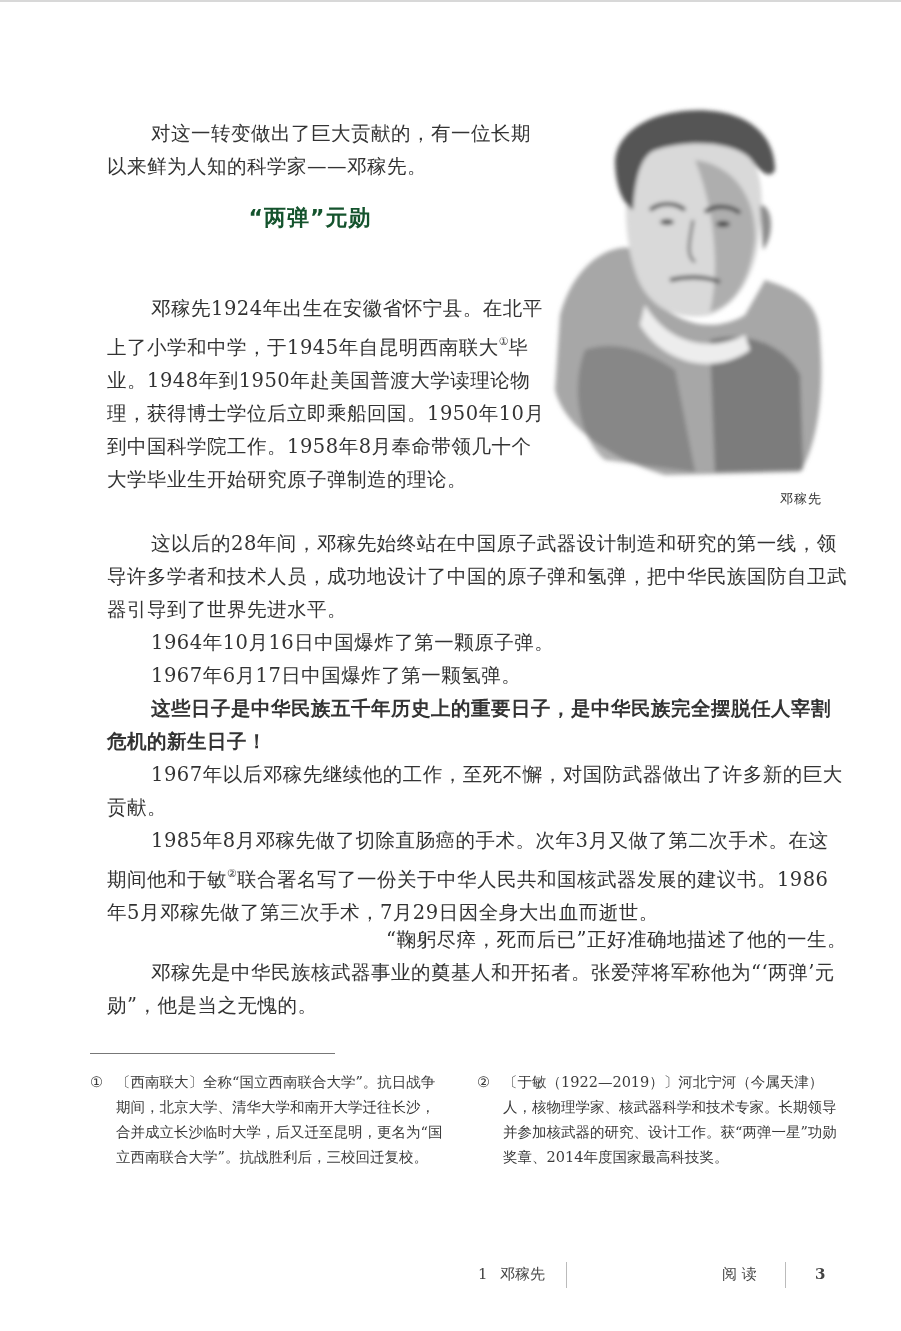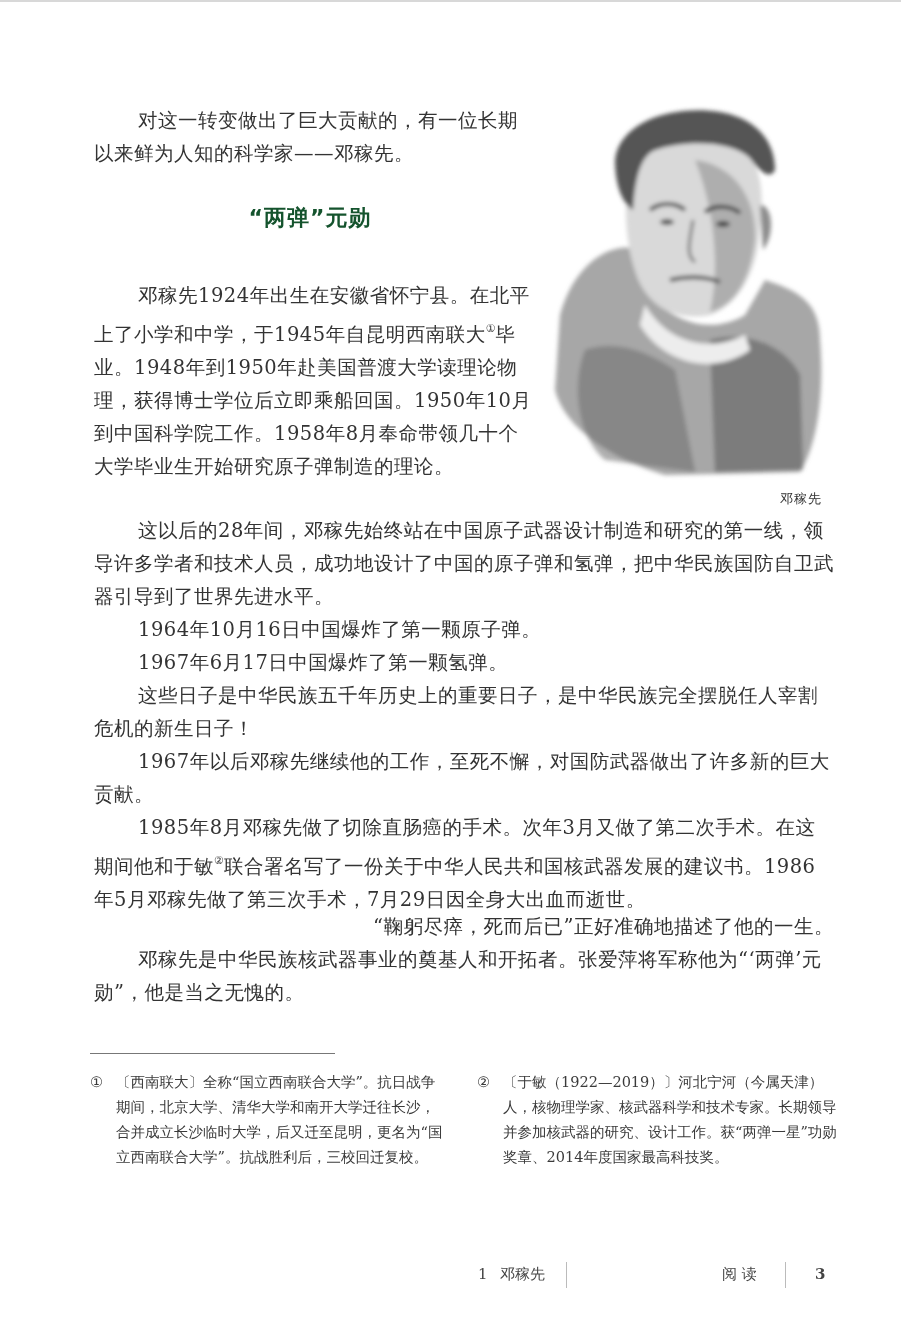--- a/index.html
+++ b/index.html
@@ -2,21 +2,21 @@
 <html><head>
   <meta charset="utf-8">
   <style>
     html, body { margin: 0; padding: 0; background: #ffffff; }
     body {
       width: 901px; height: 1331px; position: relative; overflow: hidden;
       font-family: "DejaVu Serif", "Liberation Serif", serif;
       color: #333333;
     }
     .topline { position: absolute; left: 0; top: 0; width: 901px; height: 2px; background: #d8d8d8; }
-    .p { position: absolute; font-size: 19.5px; line-height: 33px; letter-spacing: 0.5px; margin: 4px; }
+    .p { position: absolute; font-size: 19.5px; line-height: 33px; letter-spacing: 0.5px; margin: 17px; }
     .intro { left: 90px; top: 100px; width: 440px; text-indent: 44px; }
     .section-title { position: absolute; left: 90px; width: 440px; top: 203px; text-align: center;
       font-family: "DejaVu Sans", "Liberation Sans", sans-serif; font-size: 22px; font-weight: bold; color: #14532d; letter-spacing: 1px; }
     .bio { left: 90px; top: 275px; width: 440px; text-indent: 44px; }
     .full { left: 90px; width: 740px; text-indent: 44px; }
     sup.note { font-size: 11px; vertical-align: 9px; letter-spacing: 0; }
     .portrait { position: absolute; left: 545px; top: 100px; width: 290px; height: 380px; }
     .caption { position: absolute; left: 780px; top: 490px; font-size: 13px; color: #333; font-family: "DejaVu Sans", sans-serif; letter-spacing: 1px; }
     .rule { position: absolute; left: 90px; top: 1053px; width: 245px; height: 1px; background: #777; }
     .fn { position: absolute; font-size: 14.5px; line-height: 25px; color: #3a3a3a; margin: 0; }
@@ -67,21 +67,21 @@
     <path d="M148 120 C145 140 140 155 150 162" stroke="#777" stroke-width="3" fill="none"></path>
     <path d="M125 180 C140 176 160 176 175 182" stroke="#5a5a5a" stroke-width="4" fill="none"></path>
   </g>
 </svg>
 
 <div class="caption">邓稼先</div>
 
 <p class="p full" style="top:510px;">这以后的28年间，邓稼先始终站在中国原子武器设计制造和研究的第一线，领导许多学者和技术人员，成功地设计了中国的原子弹和氢弹，把中华民族国防自卫武器引导到了世界先进水平。</p>
 <p class="p full" style="top:609px;">1964年10月16日中国爆炸了第一颗原子弹。</p>
 <p class="p full" style="top:642px;">1967年6月17日中国爆炸了第一颗氢弹。</p>
-<p class="p full" style="top:675px;">这些日子是中华民族五千年历史上的重要日子，是中华民族完全摆脱任人宰割危机的新生日子！</p>
+<p class="p full" style="top:675px;font-weight:bold;">这些日子是中华民族五千年历史上的重要日子，是中华民族完全摆脱任人宰割危机的新生日子！</p>
 <p class="p full" style="top:741px;">1967年以后邓稼先继续他的工作，至死不懈，对国防武器做出了许多新的巨大贡献。</p>
 
 <p class="p full" style="top:807px;"><span>1985年8月邓稼先做了切除直肠癌的手术。次年3月又做了第二次手术。在这期间他和于敏</span><sup class="note">②</sup><span>联合署名写了一份关于中华人民共和国核武器发展的建议书。1986年5月邓稼先做了第三次手术，7月29日因全身大出血而逝世。</span></p>
 
 <p class="p full" style="top:906px;text-align:right;">“鞠躬尽瘁，死而后已”正好准确地描述了他的一生。</p>
 <p class="p full" style="top:939px;">邓稼先是中华民族核武器事业的奠基人和开拓者。张爱萍将军称他为“‘两弹’元勋”，他是当之无愧的。</p>
 
 <div class="rule"></div>
 
 <div class="fn fn1">

